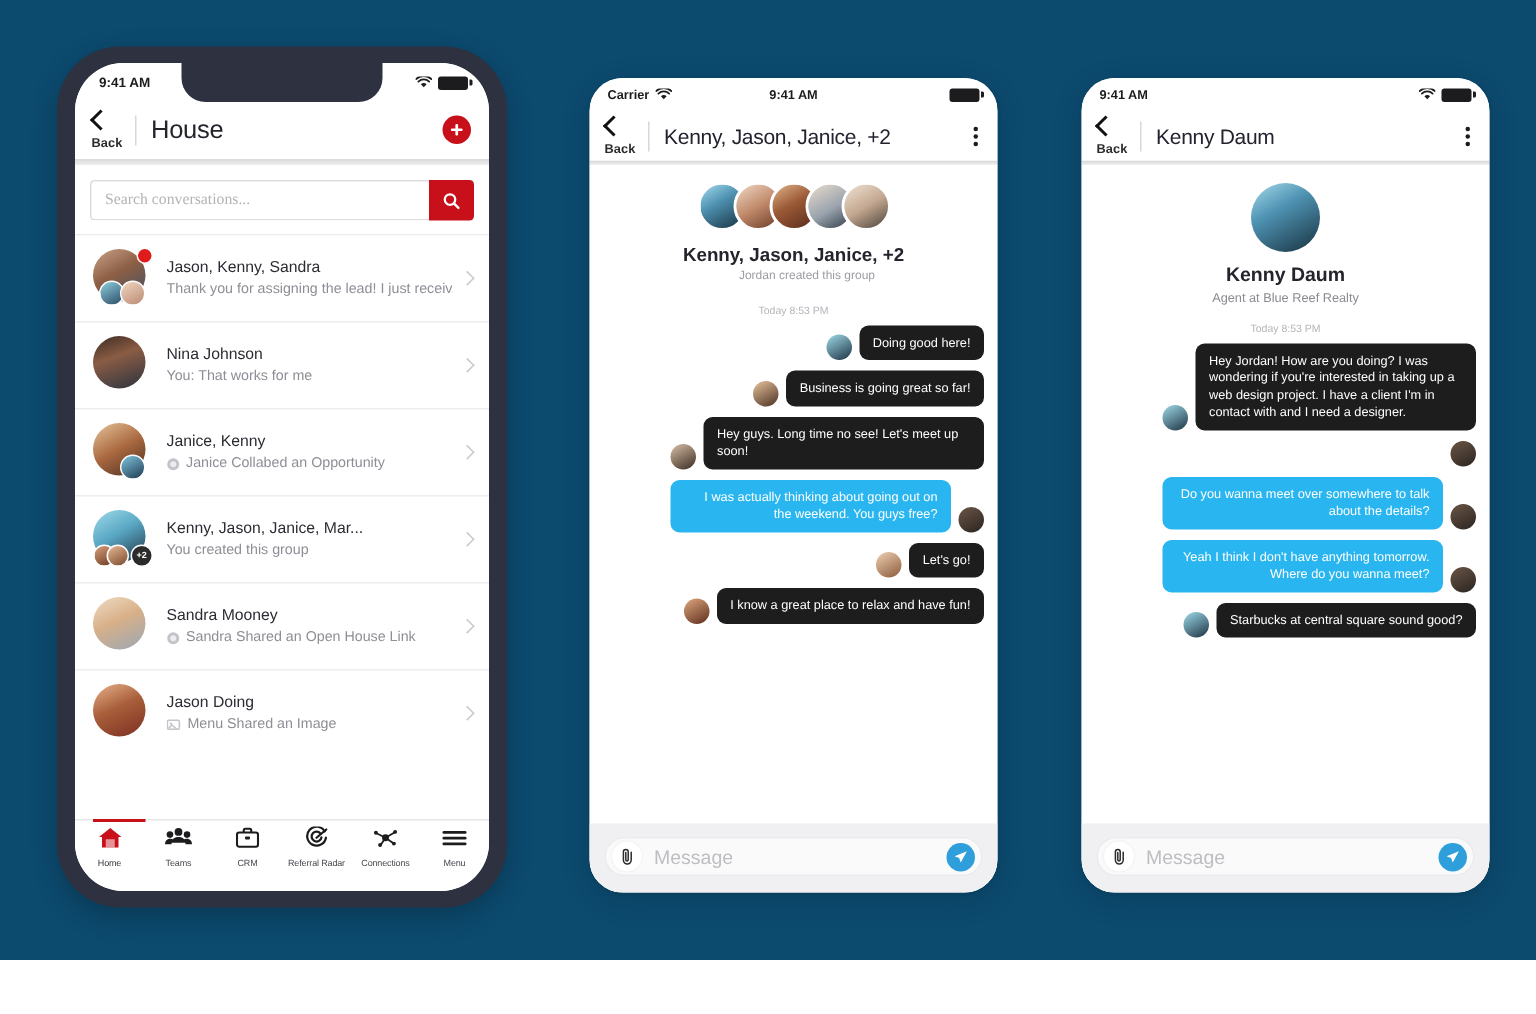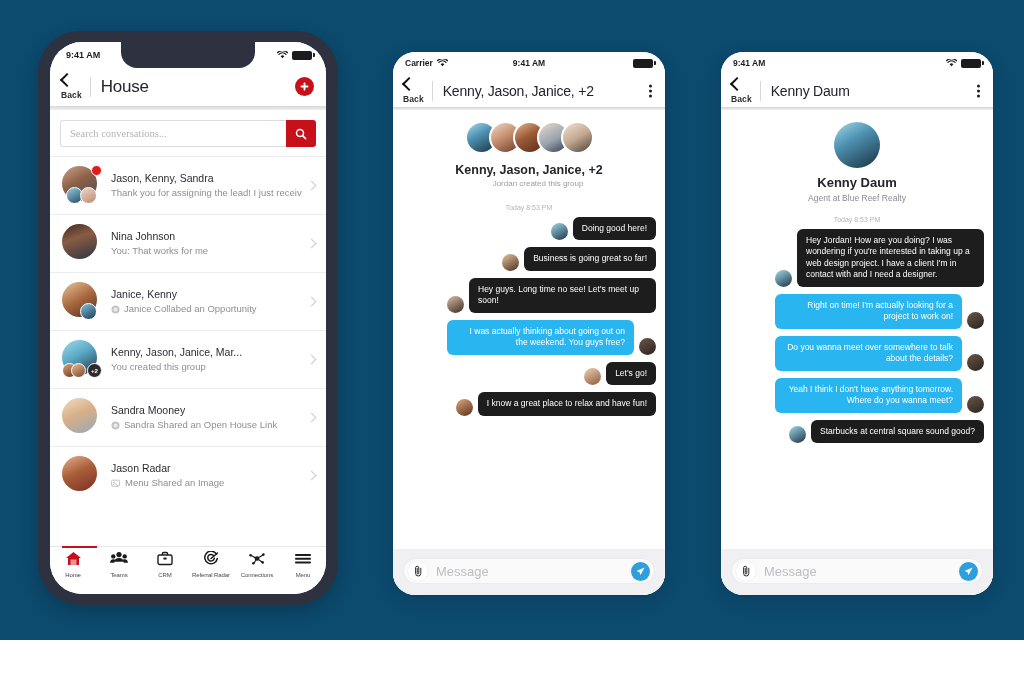--- a/index.html
+++ b/index.html
@@ -368,21 +368,21 @@
             </div>
           </div>
           <span class="chev-r"></span>
         </div>
 
         <div class="conv-row" style="border-bottom:none;">
           <div class="avatar-cluster">
             <div class="av av-main" style="background-image:linear-gradient(155deg,#e8b28c 0%,#a85f3a 45%,#7d2f22 100%)"></div>
           </div>
           <div class="conv-txt">
-            <div class="conv-title">Jason Radar</div>
+            <div class="conv-title">Jason Doing</div>
             <div class="conv-sub">
               <span class="mini-ico">
                 <svg width="10" height="9" viewBox="0 0 10 9">
                     <rect x=".6" y="1.2" width="8" height="6" rx="1" stroke="#c3c3c9" stroke-width="1" fill="none"></rect>
                     <circle cx="3" cy="3.4" r=".8" fill="#c3c3c9"></circle>
                     <path d="M1.4 6.4 3.6 4.3l3.4 2.9" stroke="#c3c3c9" stroke-width="1" fill="none"></path>
                   </svg>
               </span>
               <span>Menu Shared an Image</span>
             </div>
@@ -598,21 +598,20 @@
       </div>
 
       <div class="tstamp">Today 8:53 PM</div>
 
       <div class="msgs">
         <div class="msg in">
           <span class="m-av" style="background-image:linear-gradient(150deg,#9fdcea,#1d3142)"></span>
           <span class="bubble">Hey Jordan! How are you doing? I was wondering if you're interested in taking up a web design project. I have a client I'm in contact with and I need a designer.</span>
         </div>
         <div class="msg out">
-          <span class="bubble">Right on time! I'm actually looking for a project to work on!</span>
           <span class="m-av" style="background-image:linear-gradient(150deg,#6b5647,#2a2420)"></span>
         </div>
         <div class="msg out">
           <span class="bubble">Do you wanna meet over somewhere to talk about the details?</span>
           <span class="m-av" style="background-image:linear-gradient(150deg,#6b5647,#2a2420)"></span>
         </div>
         <div class="msg out">
           <span class="bubble">Yeah I think I don't have anything tomorrow. Where do you wanna meet?</span>
           <span class="m-av" style="background-image:linear-gradient(150deg,#6b5647,#2a2420)"></span>
         </div>

